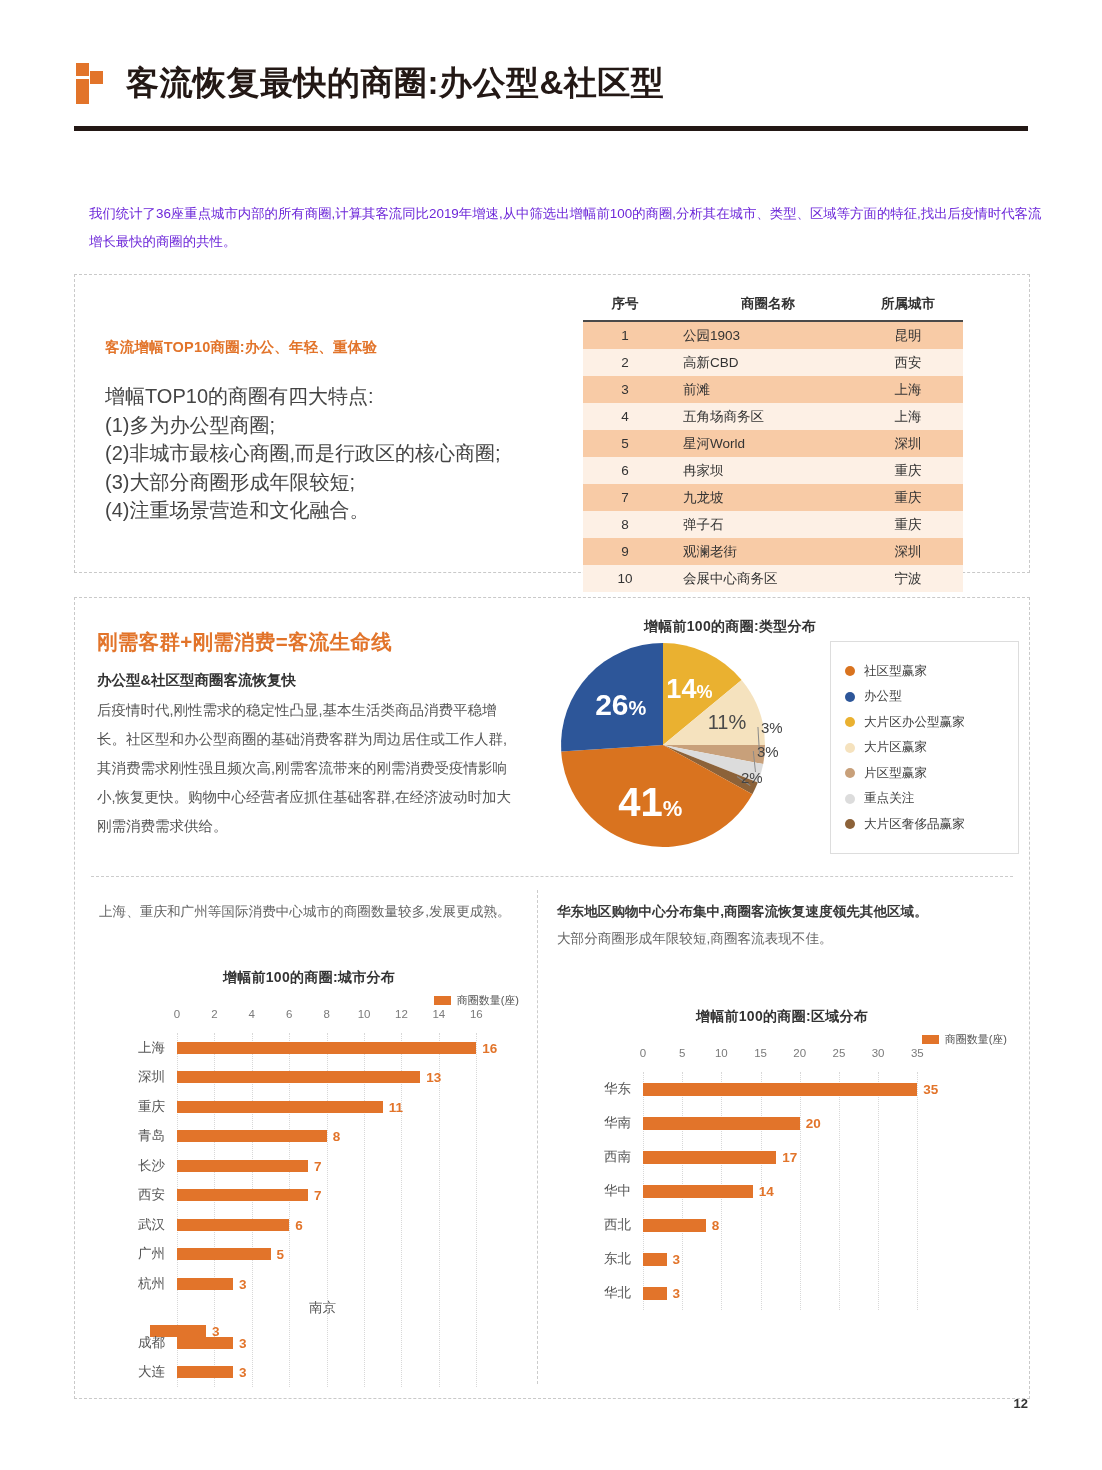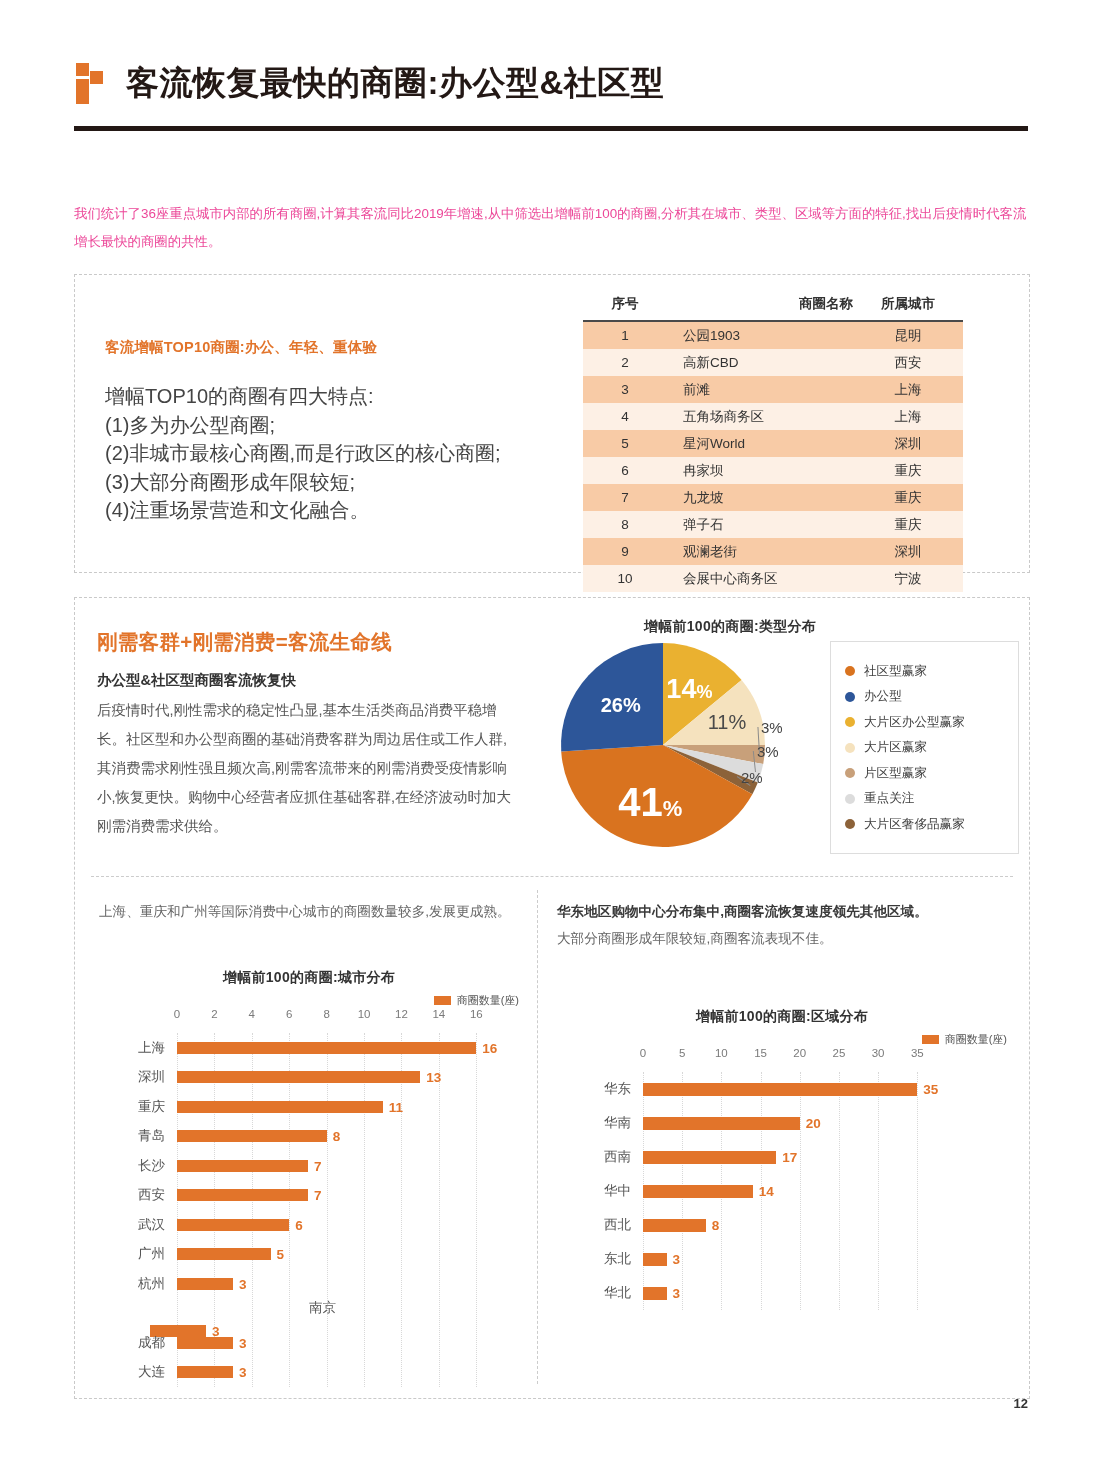--- a/index.html
+++ b/index.html
@@ -16,22 +16,22 @@
   .bullet{width:30px;height:42px;position:relative;flex:0 0 30px;}
   .bullet i{position:absolute;background:#E2742A;display:block;}
   .bullet i.a{left:2px;top:1px;width:13px;height:13px;}
   .bullet i.b{left:2px;top:17px;width:13px;height:13px;}
   .bullet i.c{left:16px;top:9px;width:13px;height:13px;}
   .bullet i.d{left:2px;top:29px;width:13px;height:13px;}
   .title{font-size:33px;font-weight:bold;color:#231815;letter-spacing:0.5px;line-height:1.1;}
   .rule{margin-top:22px;height:5px;background:#231815;width:954px;}
 
   
-  .intro{position:absolute;left:74px;top:200px;width:956px;
-    font-size:13.4px;line-height:28px;color:#ec4899;}
+  .intro{position:absolute;left:89px;top:200px;width:956px;
+    font-size:13.4px;line-height:28px;color:#6d28d9;}
 
   
   .panel{position:absolute;border:1px dashed #c9c9c9;background:#fff;}
   #panel1{left:74px;top:274px;width:954px;height:297px;}
   #panel2{left:74px;top:597px;width:954px;height:800px;}
   .vdiv{position:absolute;left:462px;top:20px;bottom:20px;
         border-left:1px dashed #cccccc;}
   .hdiv{position:absolute;left:16px;right:16px;
         border-top:1px dashed #cccccc;}
 
@@ -42,21 +42,21 @@
 
   
   table.tbl{position:absolute;left:508px;top:13px;width:380px;border-collapse:collapse;}
   table.tbl th{font-size:13.5px;font-weight:bold;color:#333;padding:7px 0 7px 0;
     border-bottom:2px solid #4a4a4a;background:#fff;}
   table.tbl td{font-size:13.5px;color:#333;padding:4.5px 0;text-align:center;}
   table.tbl col.c1{width:84px;}
   table.tbl col.c2{width:186px;}
   table.tbl col.c3{width:110px;}
   table.tbl th.h1{text-align:center;}
-  table.tbl th.h2{text-align:right;padding-left:16px;margin-top:24px;}
+  table.tbl th.h2{text-align:center;padding-left:16px;margin-top:24px;}
   table.tbl th.h3{text-align:center;}
   table.tbl td.n{text-align:center;}
   table.tbl td.nm{text-align:left;padding-left:16px;}
   table.tbl tr.odd td{background:#F8CBA6;}
   table.tbl tr.even td{background:#FDF0E5;}
 
   
   .p2left{position:absolute;left:22px;top:30px;width:420px;}
   .big-orange{font-size:20.5px;font-weight:bold;color:#E2742A;letter-spacing:0.3px;}
   .bold-sub{font-size:14.5px;font-weight:bold;color:#333;margin-top:15px;}
@@ -219,21 +219,21 @@
         <svg width="300" height="215" viewBox="0 0 300 215" style="position: absolute; left: 0px; top: 0px;">
           <path d="M 118 104 L 118 2 A 102 102 0 0 1 196.59235076313053 38.98275304563366 Z" fill="#EAB130"></path>
           <path d="M 118 104 L 196.59235076313053 38.98275304563366 A 102 102 0 0 1 220 104.00000000000001 Z" fill="#F5E2BE"></path>
           <path d="M 118 104 L 220 104.00000000000001 A 102 102 0 0 1 218.19329957432623 123.11289408774392 Z" fill="#C8A07A"></path>
           <path d="M 118 104 L 218.19329957432623 123.11289408774392 A 102 102 0 0 1 212.83720156060164 141.54870437383715 Z" fill="#DCDCDC"></path>
           <path d="M 118 104 L 212.83720156060164 141.54870437383715 A 102 102 0 0 1 207.3832813644741 153.13887475837495 Z" fill="#8C6239"></path>
           <path d="M 118 104 L 207.3832813644741 153.13887475837495 A 102 102 0 0 1 16.201273700316307 110.40463299198998 Z" fill="#D9731F"></path>
           <path d="M 118 104 L 16.201273700316307 110.40463299198998 A 102 102 0 0 1 117.99999999999999 2 Z" fill="#2D5699"></path>
         </svg>
         <div class="pie-label" style="left: 105.348px; top: 160.603px; transform: translate(-50%, -50%);"><span style="font-size:40px">41</span><span style="font-size:22px">%</span></div>
-        <div class="pie-label" style="left: 75.7198px; top: 64.2963px; transform: translate(-50%, -50%);"><span style="font-size:20px">26</span><span style="font-size:20px">%</span></div>
+        <div class="pie-label" style="left: 75.7198px; top: 64.2963px; transform: translate(-50%, -50%);"><span style="font-size:30px">26</span><span style="font-size:20px">%</span></div>
         <div class="pie-label" style="left: 144.398px; top: 47.9007px; transform: translate(-50%, -50%);"><span style="font-size:27px">14</span><span style="font-size:18px">%</span></div>
         <div class="pct-out" style="font-size: 20px; color: rgb(74, 74, 74); left: 181.98px; top: 80.9658px; transform: translate(-50%, -50%);">11%</div>
         <div class="leader" style="left: 213.574px; top: 113.034px; width: 27.0802px; transform: rotate(-93.332deg);"></div>
         <div class="pct-out" style="left: 216px; top: 86px; transform: translateY(-50%);">3%</div>
         <div class="leader" style="left: 210.188px; top: 130.783px; width: 20.898px; transform: rotate(-96.0104deg);"></div>
         <div class="pct-out" style="left: 212px; top: 110px; transform: translateY(-50%);">3%</div>
         <div class="leader" style="left: 204.863px; top: 144.875px; width: 15.6278px; transform: rotate(-145.397deg);"></div>
         <div class="pct-out" style="left: 196px; top: 136px; transform: translateY(-50%);">2%</div>
       </div>
     <div class="legend" id="pie-legend">

